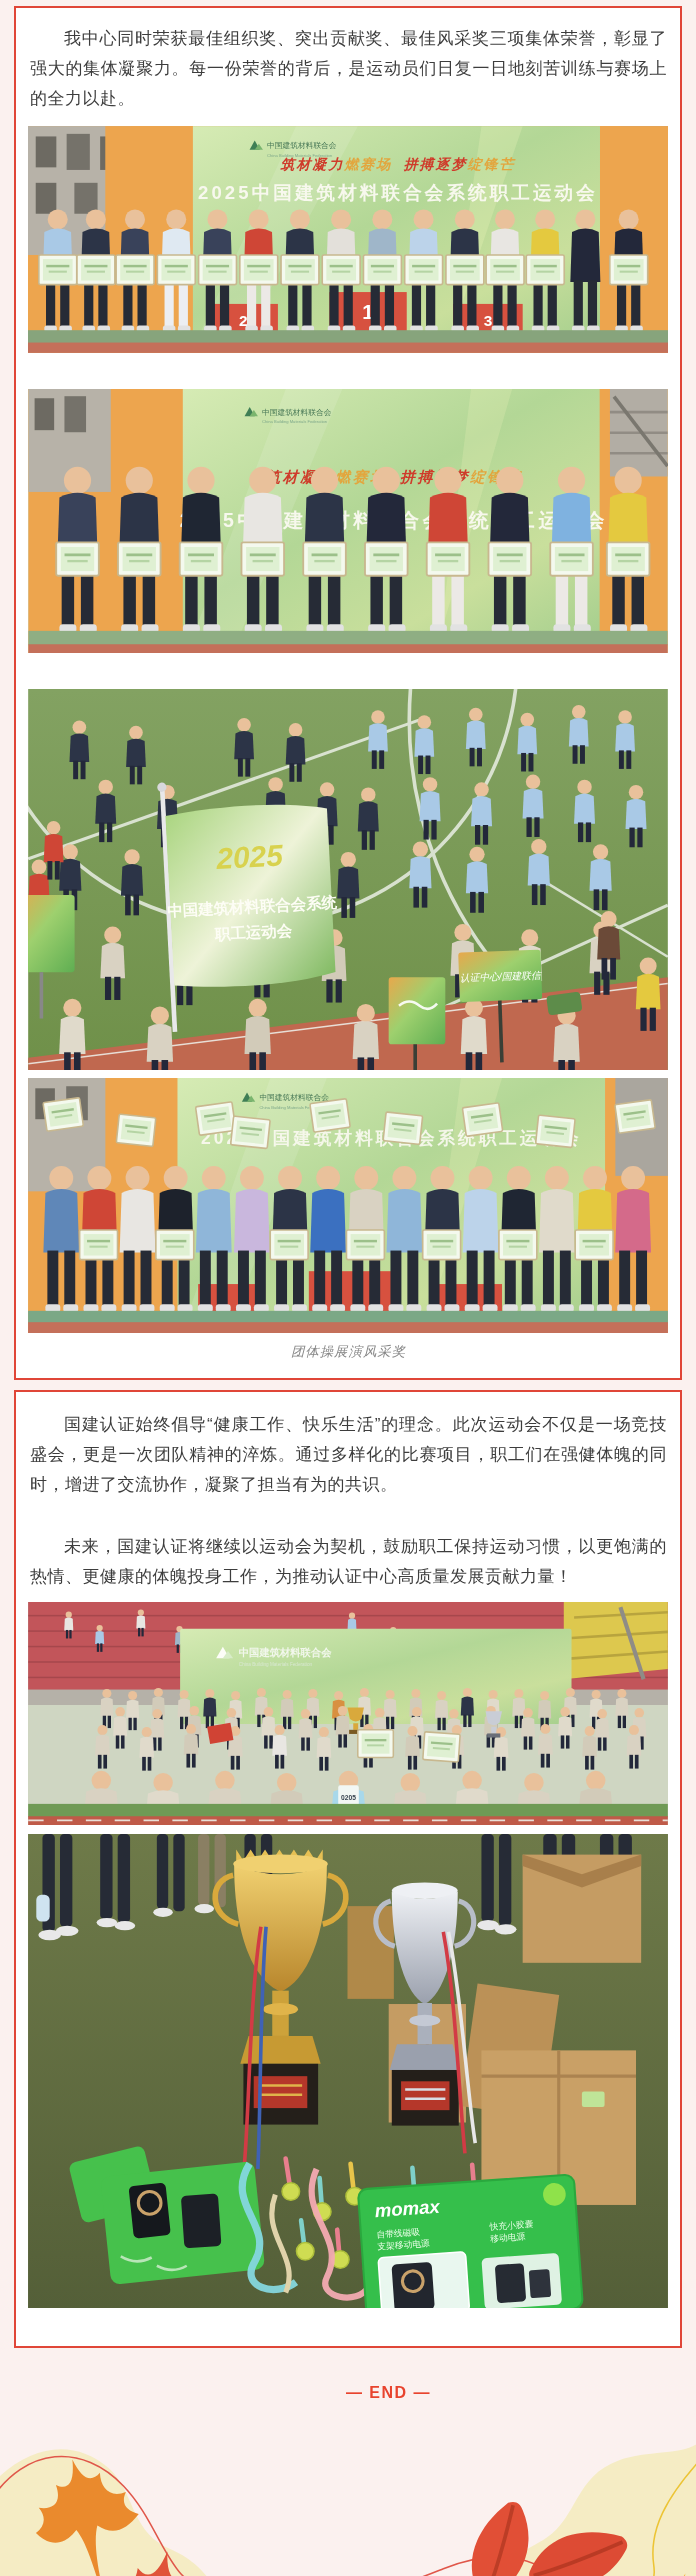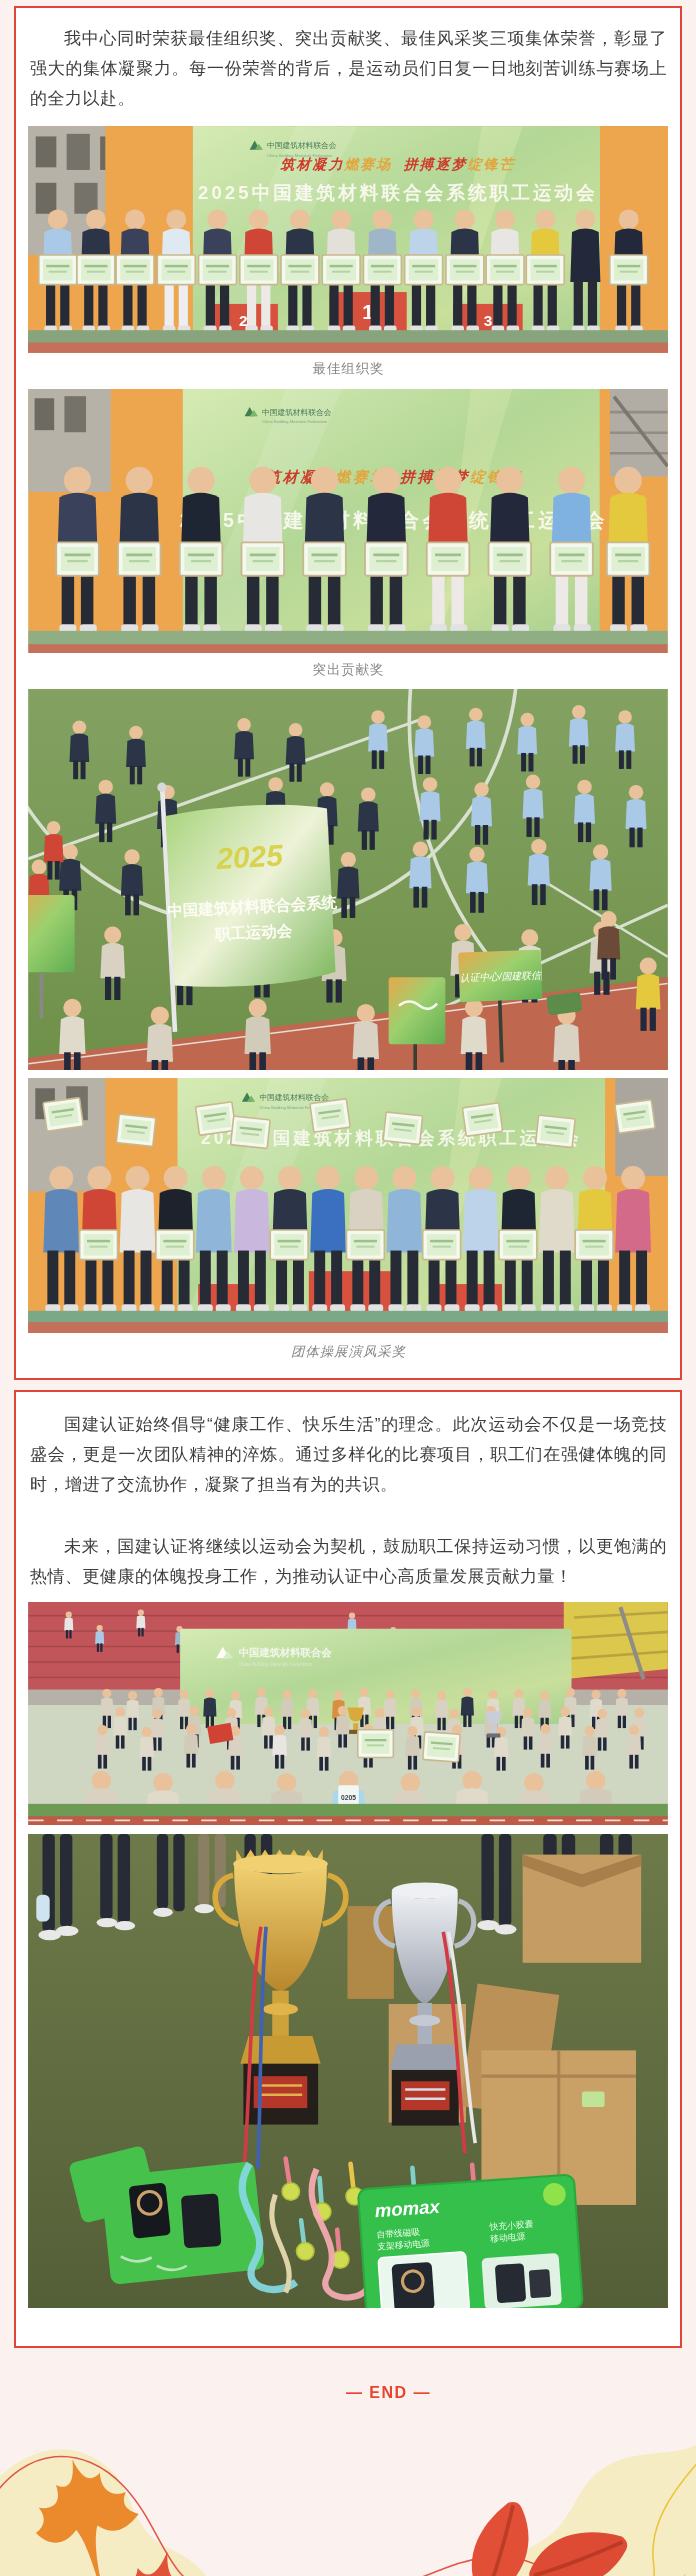--- a/index.html
+++ b/index.html
@@ -170,21 +170,20 @@
           <use href="#cert" transform="translate(731,250) scale(1.6)"></use>
         <use href="#cert" transform="translate(811,250) scale(1.6)"></use>
           <use href="#cert" transform="translate(889,250) scale(1.6)"></use>
         <use href="#cert" transform="translate(967,250) scale(1.6)"></use>
           <use href="#cert" transform="translate(1129,250) scale(1.6)"></use>
       </g>
       <rect x="0" y="396" width="1242" height="26" fill="#87a47c"></rect>
       <rect x="0" y="420" width="1242" height="20" fill="#c4705a"></rect>
     </svg>
   </div>
-  <div class="caption" style="top:360px;">最佳组织奖</div>
 
   <div class="photo" style="top:389px;height:264px;">
     <svg viewBox="0 0 1242 513" width="640" height="264">
       <rect width="1242" height="513" fill="#eda54e"></rect>
       <rect x="0" y="0" width="160" height="200" fill="#b7b2a8"></rect>
       <rect x="12" y="18" width="38" height="62" fill="#6d6a62"></rect>
         <rect x="70" y="14" width="42" height="70" fill="#75726a"></rect>
       <rect x="1130" y="0" width="112" height="170" fill="#b2ada4"></rect>
       <path d="M1130,45 h112 M1130,85 h112 M1130,125 h112" stroke="#918c84" stroke-width="5"></path>
       <path d="M1138,15 L1242,150" stroke="#7a776f" stroke-width="7"></path>
@@ -220,21 +219,20 @@
           <use href="#cert" transform="translate(654,298) scale(1.8)"></use>
         <use href="#cert" transform="translate(774,298) scale(1.8)"></use>
           <use href="#cert" transform="translate(894,298) scale(1.8)"></use>
         <use href="#cert" transform="translate(1014,298) scale(1.8)"></use>
           <use href="#cert" transform="translate(1124,298) scale(1.8)"></use>
       </g>
       <rect x="0" y="470" width="1242" height="28" fill="#8fae83"></rect>
       <rect x="0" y="496" width="1242" height="17" fill="#c4705a"></rect>
     </svg>
   </div>
-  <div class="caption" style="top:661px;">突出贡献奖</div>
 
   <div class="photo" style="top:689px;height:381px;">
     <svg viewBox="0 0 1242 740" width="640" height="381">
       <rect width="1242" height="740" fill="url(#gTurf)"></rect>
       <g stroke="#e9eee4" fill="none" opacity=".85">
         <circle cx="430" cy="-60" r="520" stroke-width="7"></circle>
         <circle cx="1500" cy="60" r="760" stroke-width="7"></circle>
         <path d="M0,330 L760,60" stroke-width="6"></path>
         <path d="M540,740 L1242,420" stroke-width="6"></path>
         <path d="M980,360 L1242,520" stroke-width="5"></path>

